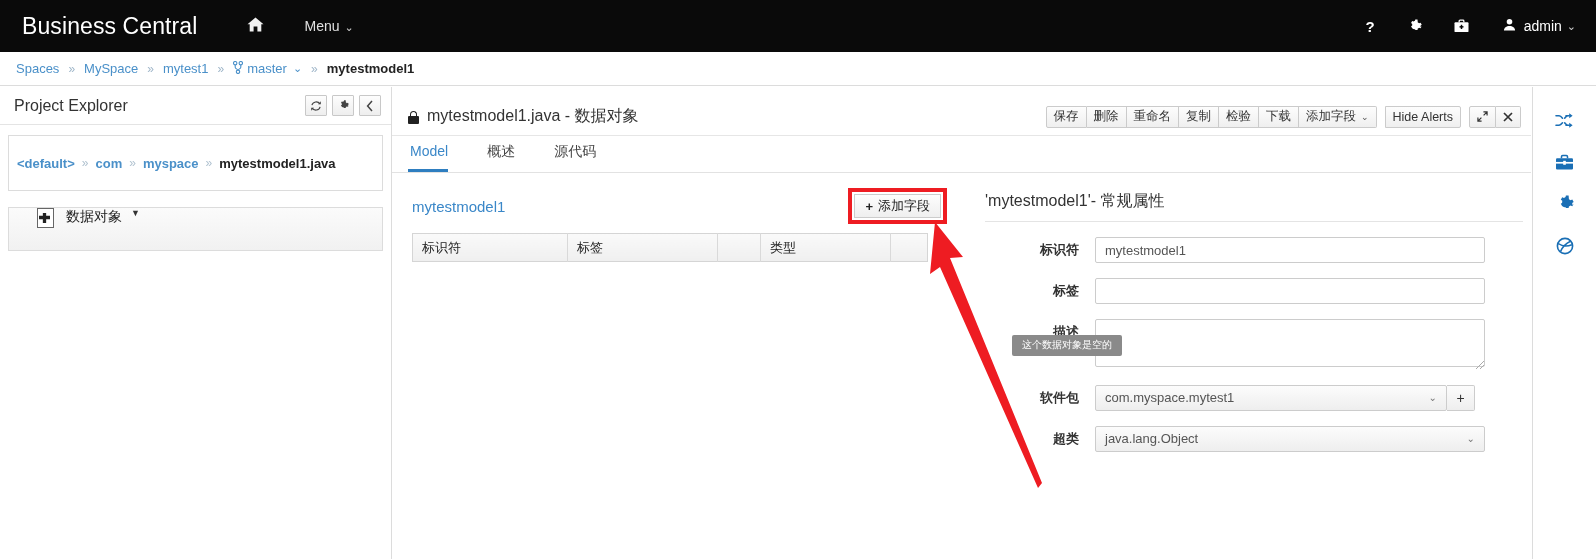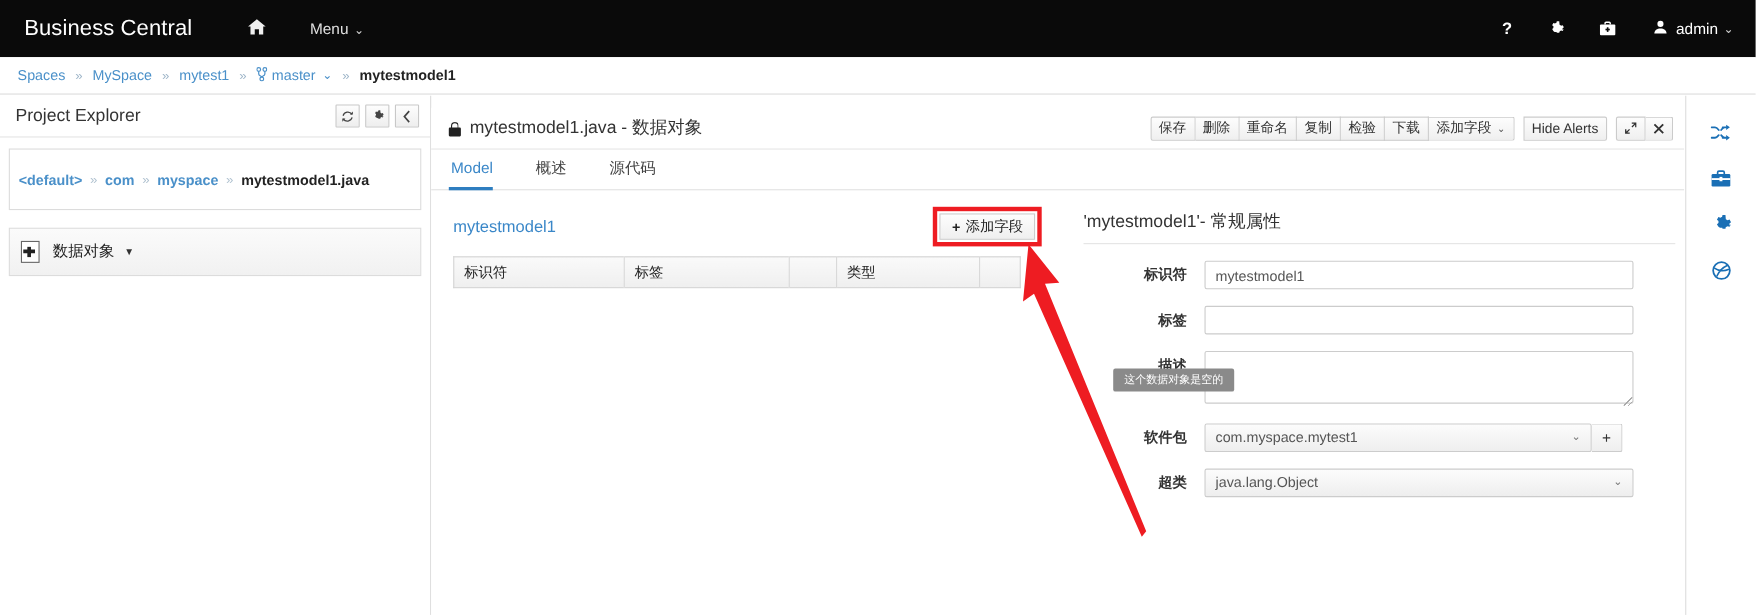--- a/index.html
+++ b/index.html
@@ -15,21 +15,21 @@
 
   
   #navbar {
     position: absolute; top: 0; left: 0;
     width: 1596px; height: 52px;
     background: #0a0a0a;
     color: #fff;
     display: flex; align-items: center;
   }
   #brand {
-    font-size: 20px;
+    font-size: 23px;
     color: #fff;
     margin-left: 22px;
     letter-spacing: .1px;
     white-space: nowrap;
   }
   .nav-home {
     margin-left: 50px;
     font-size: 16px;
     color: #e8e8e8;
     cursor: pointer;
@@ -143,22 +143,22 @@
   }
   #pkg-breadcrumb-box a { color: #4a90c9; text-decoration: none; cursor: pointer; font-weight: bold; }
   #pkg-breadcrumb-box .sep { color: #b0c2d0; margin: 0 7px; font-size: 12px; }
   #pkg-breadcrumb-box .leaf { color: #222; font-weight: bold; text-align: right; }
 
   #asset-box {
     margin: 16px 8px 0 8px;
     border: 1px solid #dcdcdc;
     background: linear-gradient(#fbfbfb,#f1f1f1);
     height: 44px;
-    display: flex; align-items: center;
-    padding-left: 10px;
+    display: flex; align-items: flex-start;
+    padding-left: 28px;
     cursor: pointer;
   }
   #asset-box .doc-ic {
     width: 17px; height: 20px;
     position: relative;
     margin-right: 12px;
   }
   #asset-box .doc-ic .sheet {
     position: absolute; inset: 0;
     background: #fff;
@@ -227,21 +227,21 @@
     white-space: nowrap;
   }
   .tb-group .tb-btn:first-child { border-left-width: 1px; border-radius: 2px 0 0 2px; }
   .tb-group .tb-btn:last-child { border-radius: 0 2px 2px 0; }
   .tb-gap { width: 8px; }
   .tb-caret { margin-left: 5px; font-size: 9px; color: #555; }
 
   #tabs {
     height: 37px;
     border-bottom: 1px solid #e2e2e2;
-    display: flex; align-items: center;
+    display: flex; align-items: flex-end;
     padding-left: 16px;
   }
   .tab {
     padding: 8px 15px 0 2px;
     margin-right: 22px;
     font-size: 14px;
     color: #444;
     cursor: pointer;
     height: 37px;
     position: relative;

